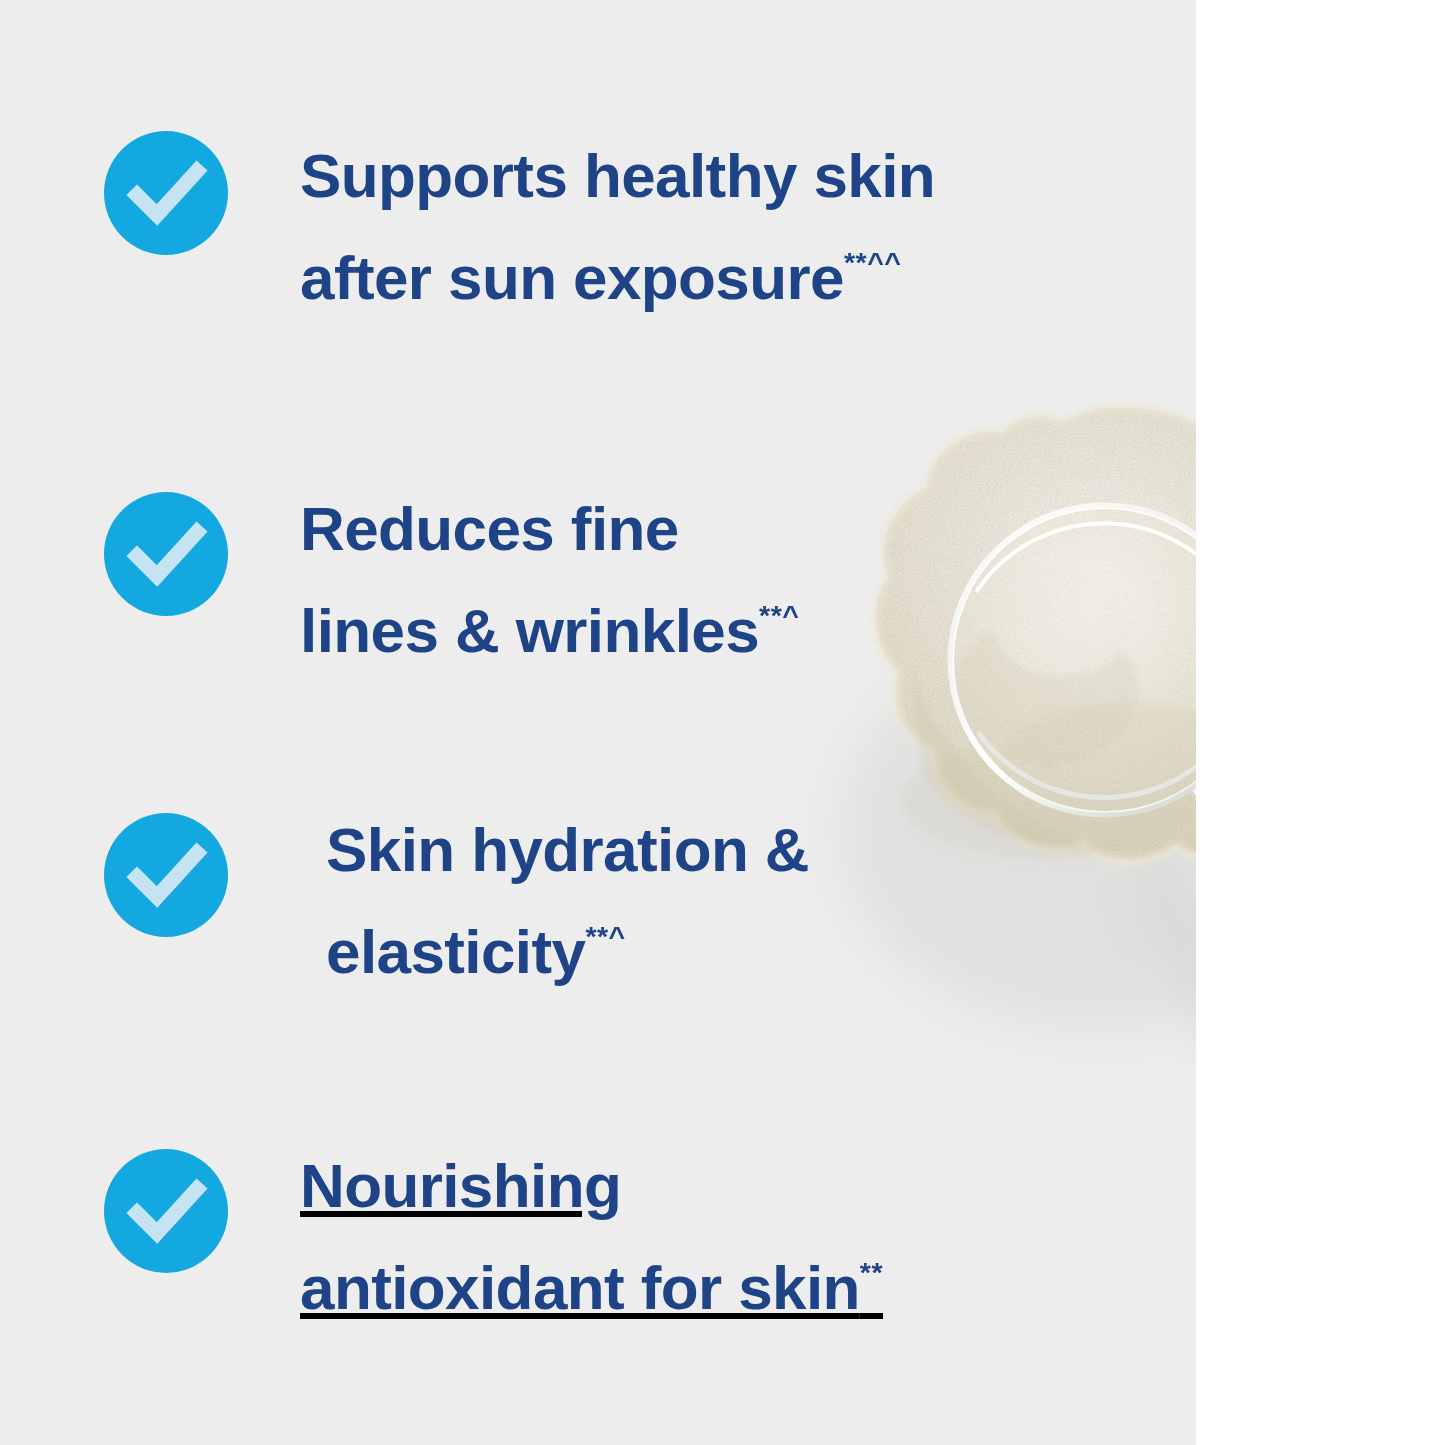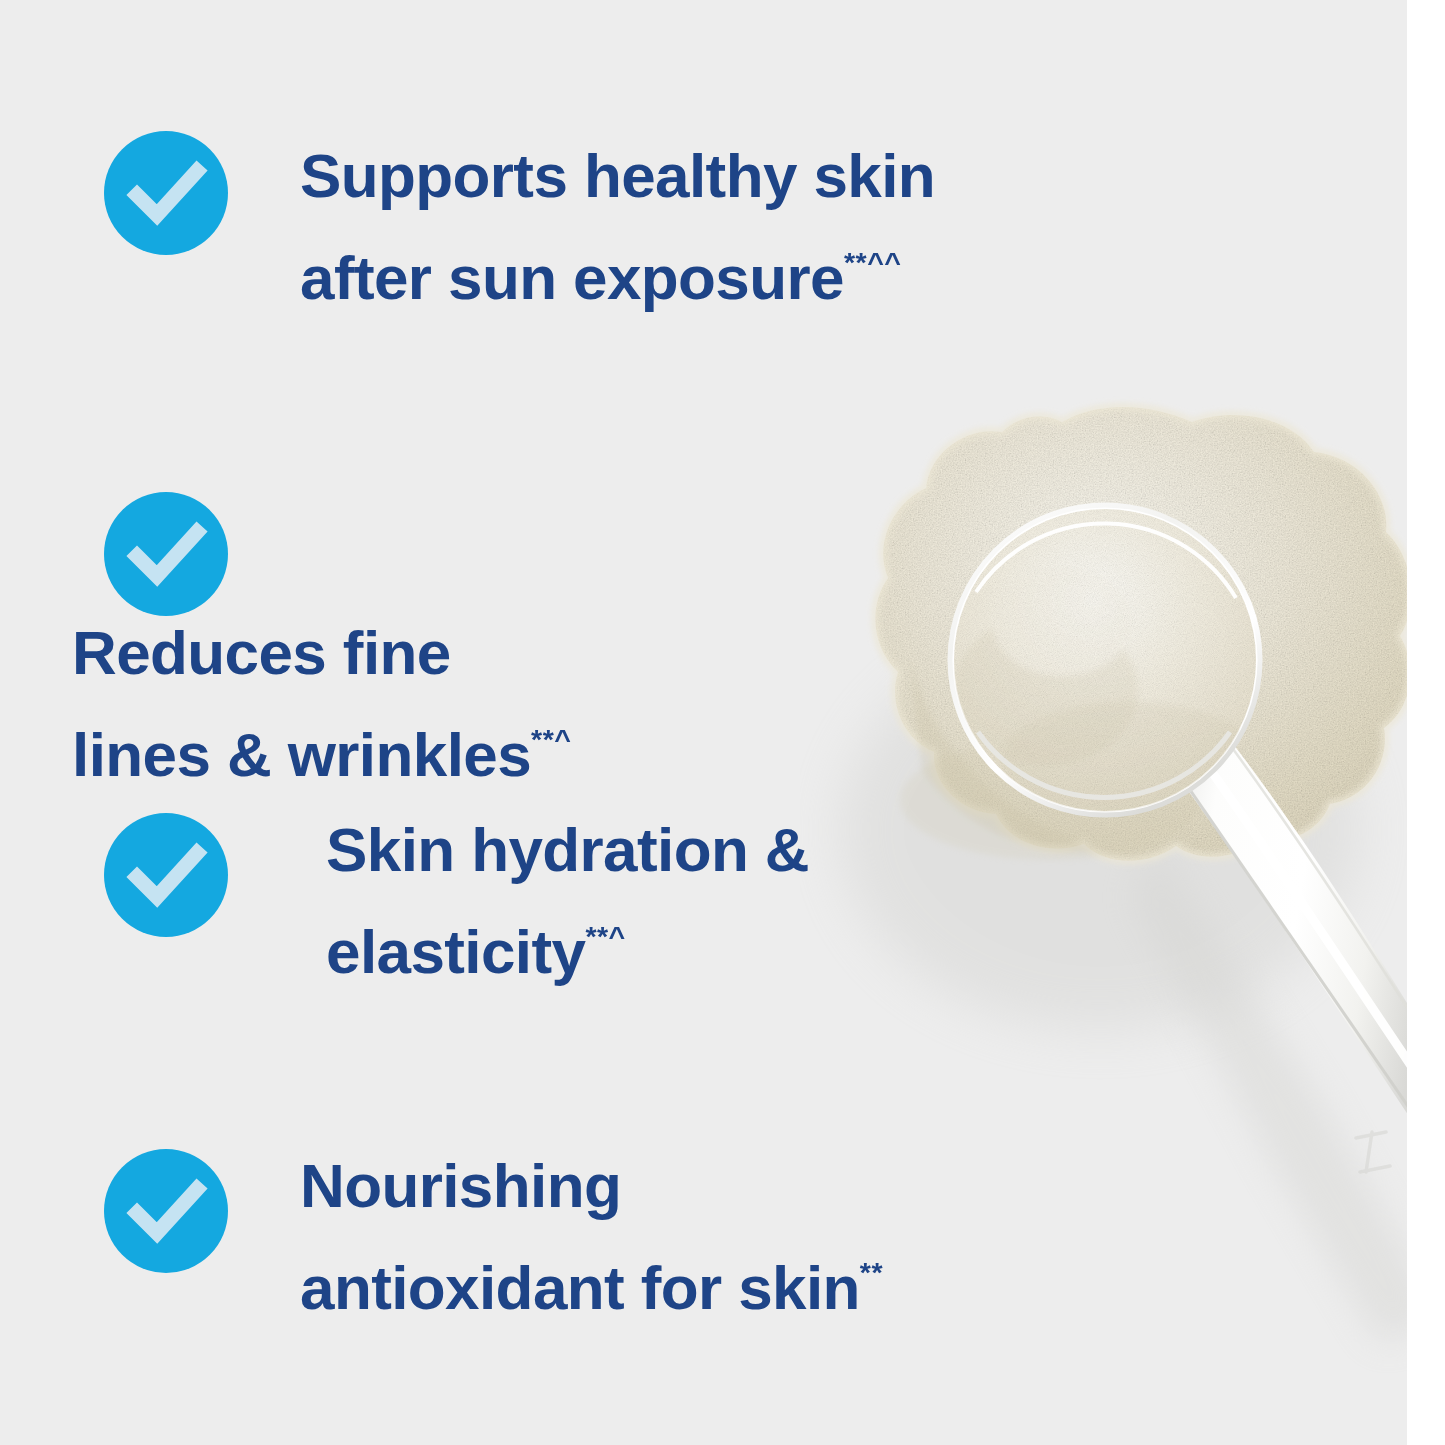--- a/index.html
+++ b/index.html
@@ -3,21 +3,21 @@
 <meta charset="utf-8">
 <title>Product Benefits</title>
 <style>
   html, body {
     margin: 0;
     padding: 0;
     background: #ffffff;
   }
   #stage {
     position: relative;
-    width: 1407px;
+    width: 1196px;
     height: 1445px;
     background: #ededed;
     overflow: hidden;
     font-family: "Liberation Sans", sans-serif;
   }
 
   
   #photo {
     position: absolute;
     left: 800px;
@@ -38,23 +38,23 @@
     height: 1445px;
   }
   .benefit {
     position: absolute;
     left: 0;
     width: 1000px;
     display: flex;
     align-items: flex-start;
   }
   .b1 { top: 131px; }
-  .b2 { top: 492px; flex-direction: column; }
+  .b2 { top: 492px; }
   .b3 { top: 813px; gap: 26px; }
-  .b4 { top: 1149px; }
+  .b4 { top: 1149px; text-decoration: underline; }
 
   .check-badge {
     position: relative;
     flex: 0 0 auto;
     width: 124px;
     height: 124px;
     margin-left: 104px;
     border-radius: 50%;
     background: #14a8e0;
   }

